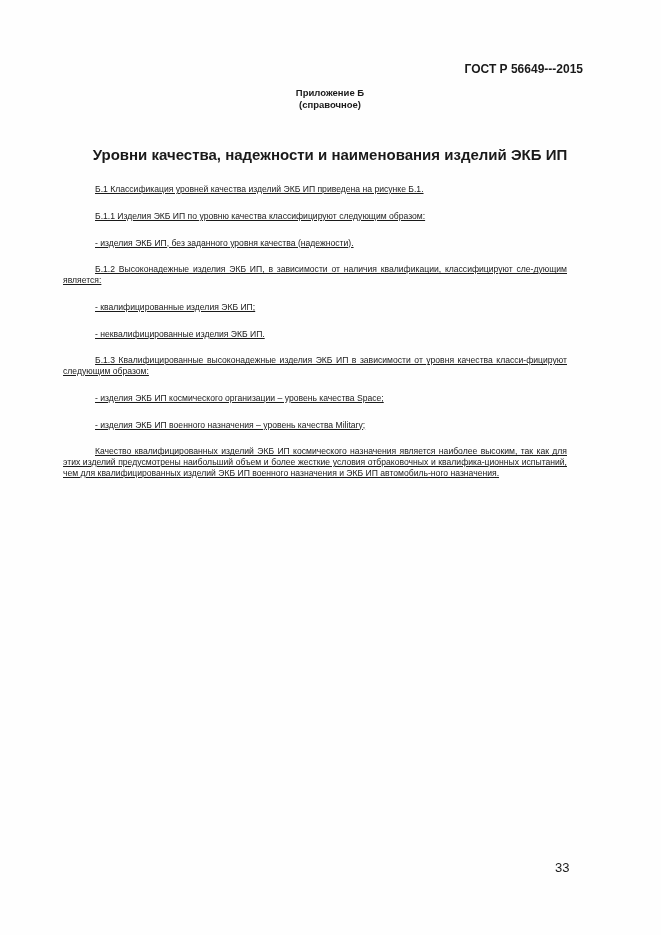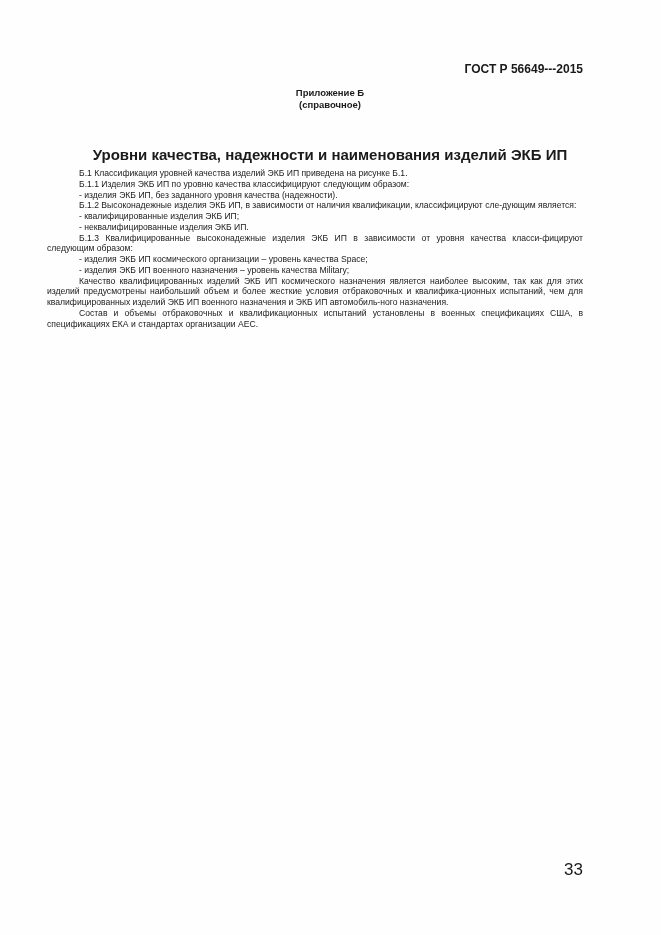--- a/index.html
+++ b/index.html
@@ -6,24 +6,24 @@
   body { width:661px; height:935px; background:#fefefe; position:relative; overflow:hidden;
          font-family:"Liberation Sans", sans-serif; color:#1a1a1a; }
   .header-code { position:absolute; left:440px; top:62px; width:143px; text-align:right;
          font-size:12px; font-weight:bold; }
   .appendix { position:absolute; left:230px; top:87px; width:200px; text-align:center;
          font-size:9.5px; font-weight:bold; line-height:12px; }
   .title { position:absolute; left:47px; top:146px; width:566px; text-align:center;
          font-size:15px; font-weight:bold; }
   .body-text { position:absolute; left:47px; top:168px; width:536px;
          font-size:8.6px; line-height:10.75px; }
-  .p { margin:0; text-align:justify; }
+  .p { margin:16px; text-align:justify;text-decoration:underline; }
   .ind { text-indent:32px; }
   .li { padding-left:32px; text-align:left; }
-  .page-num { position:absolute; left:555px; top:860px; width:28px; text-align:right; font-size:17px; }
+  .page-num { position:absolute; left:555px; top:860px; width:28px; text-align:left; font-size:13px; }
 </style>
 </head>
 <body>
 
 <div class="header-code">ГОСТ Р 56649---2015</div>
 
 <div class="appendix">
   <div>Приложение Б</div>
   <div>(справочное)</div>
 </div>
@@ -34,16 +34,15 @@
   <p class="p ind">Б.1 Классификация уровней качества изделий ЭКБ ИП приведена на рисунке Б.1.</p>
   <p class="p ind">Б.1.1 Изделия ЭКБ ИП по уровню качества классифицируют следующим образом:</p>
   <p class="p li">- изделия ЭКБ ИП, без заданного уровня качества (надежности).</p>
   <p class="p ind">Б.1.2 Высоконадежные изделия ЭКБ ИП, в зависимости от наличия квалификации, классифицируют сле-дующим является:</p>
   <p class="p li">- квалифицированные изделия ЭКБ ИП;</p>
   <p class="p li">- неквалифицированные изделия ЭКБ ИП.</p>
   <p class="p ind">Б.1.3 Квалифицированные высоконадежные изделия ЭКБ ИП в зависимости от уровня качества класси-фицируют следующим образом:</p>
   <p class="p li">- изделия ЭКБ ИП космического организации – уровень качества Space;</p>
   <p class="p li">- изделия ЭКБ ИП военного назначения – уровень качества Military;</p>
   <p class="p ind">Качество квалифицированных изделий ЭКБ ИП космического назначения является наиболее высоким, так как для этих изделий предусмотрены наибольший объем и более жесткие условия отбраковочных и квалифика-ционных испытаний, чем для квалифицированных изделий ЭКБ ИП военного назначения и ЭКБ ИП автомобиль-ного назначения.</p>
-  <p class="p ind">Состав и объемы отбраковочных и квалификационных испытаний установлены в военных спецификациях США, в спецификациях ЕКА и стандартах организации АЕС.</p>
 </div>
 
 <div class="page-num">33</div>
 
 </body></html>

